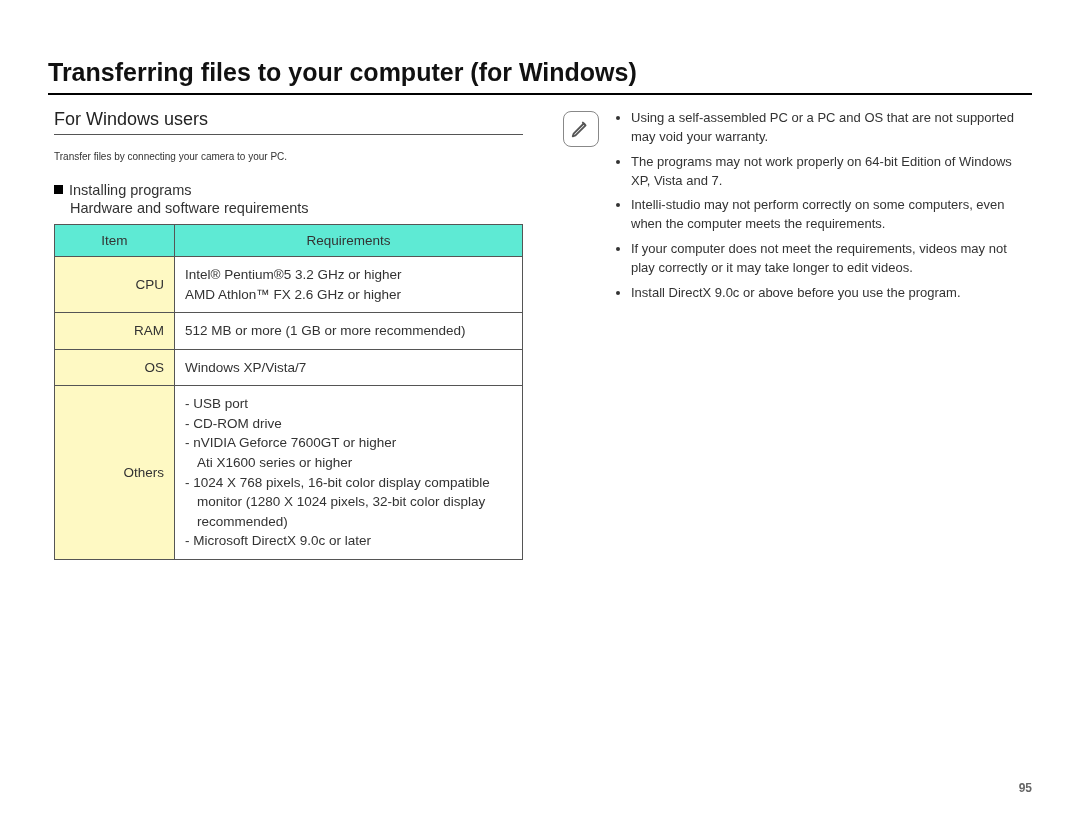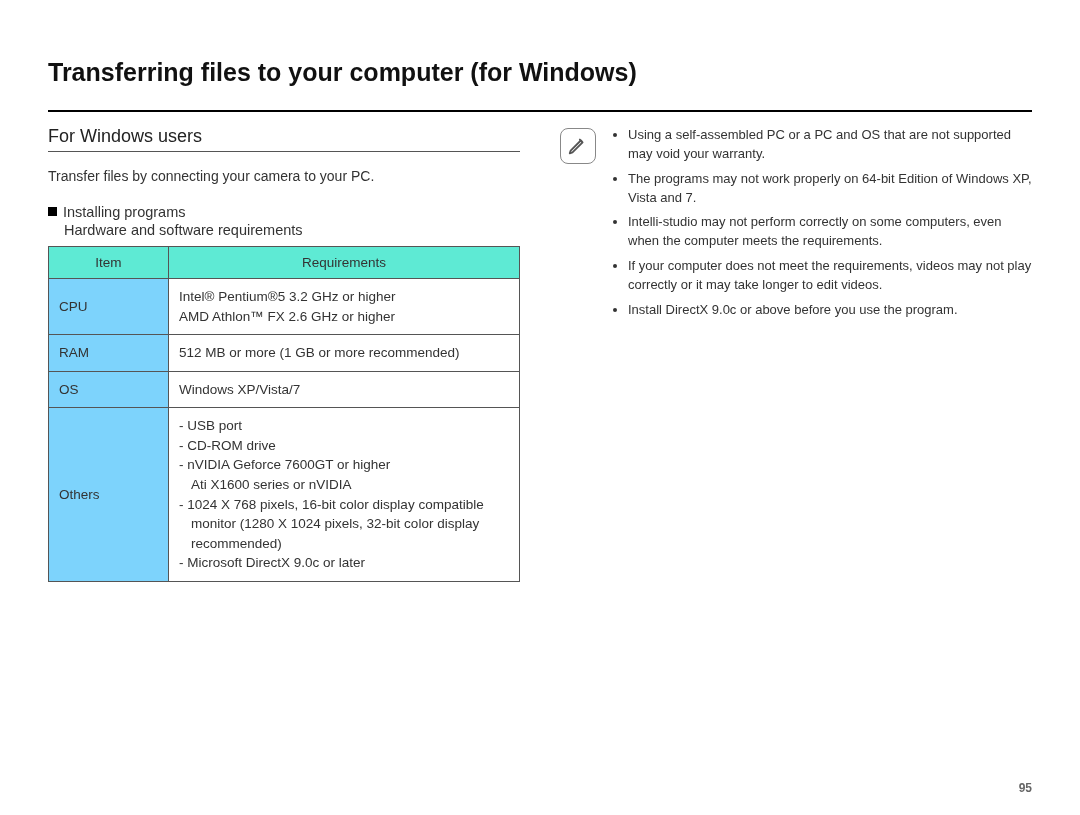--- a/index.html
+++ b/index.html
@@ -14,41 +14,42 @@
     width: 1080px;
     height: 815px;
     position: relative;
     padding: 58px 48px 30px 48px;
   }
   .page-title {
     font-size: 25px;
     font-weight: bold;
     color: #111;
     border-bottom: 2px solid #000;
-    padding-bottom: 23px;
+    padding-bottom: 6px;
     margin: 0 0 14px 0;
   }
   .columns {
     display: flex;
     gap: 40px;
+    margin-left: 6px;
   }
   .col {
     flex: 1;
     min-width: 0;
   }
   .subhead {
     font-size: 18px;
     color: #222;
     border-bottom: 1px solid #555;
     padding-bottom: 4px;
     margin: 0 0 16px 0;
     font-weight: normal;
   }
   .intro {
-    font-size: 14px;
+    font-size: 10px;
     margin: 0 0 20px 0;
     color: #333;
   }
   .section-line {
     font-size: 14.5px;
     margin: 0 0 2px 0;
   }
   .section-marker {
     display: inline-block;
     width: 9px; height: 9px;
@@ -71,22 +72,22 @@
     text-align: left;
     vertical-align: middle;
     font-weight: normal;
   }
   table.req th {
     background: #5eead4;
     text-align: center;
     color: #333;
   }
   table.req td:first-child {
-    background: #7dd3fc;
-    text-align: left;
+    background: #fef9c3;
+    text-align: right;
     width: 120px;
     color: #333;
   }
   .cell-lines div {
     line-height: 1.45;
   }
   .indent { padding-left: 12px; }
   .note-box {
     display: flex;
     gap: 14px;
@@ -173,21 +174,21 @@
                 </div>
               </td>
             </tr>
             <tr>
               <td>Others</td>
               <td>
                 <div class="cell-lines">
                   <div>- USB port</div>
                   <div>- CD-ROM drive</div>
                   <div>- nVIDIA Geforce 7600GT or higher</div>
-                  <div class="indent">Ati X1600 series or nVIDIA</div>
+                  <div class="indent">Ati X1600 series or higher</div>
                   <div>- 1024 X 768 pixels, 16-bit color display compatible</div>
                   <div class="indent">monitor (1280 X 1024 pixels, 32-bit color display</div>
                   <div class="indent">recommended)</div>
                   <div>- Microsoft DirectX 9.0c or later</div>
                 </div>
               </td>
             </tr>
           </tbody>
       </table>
     </div>

